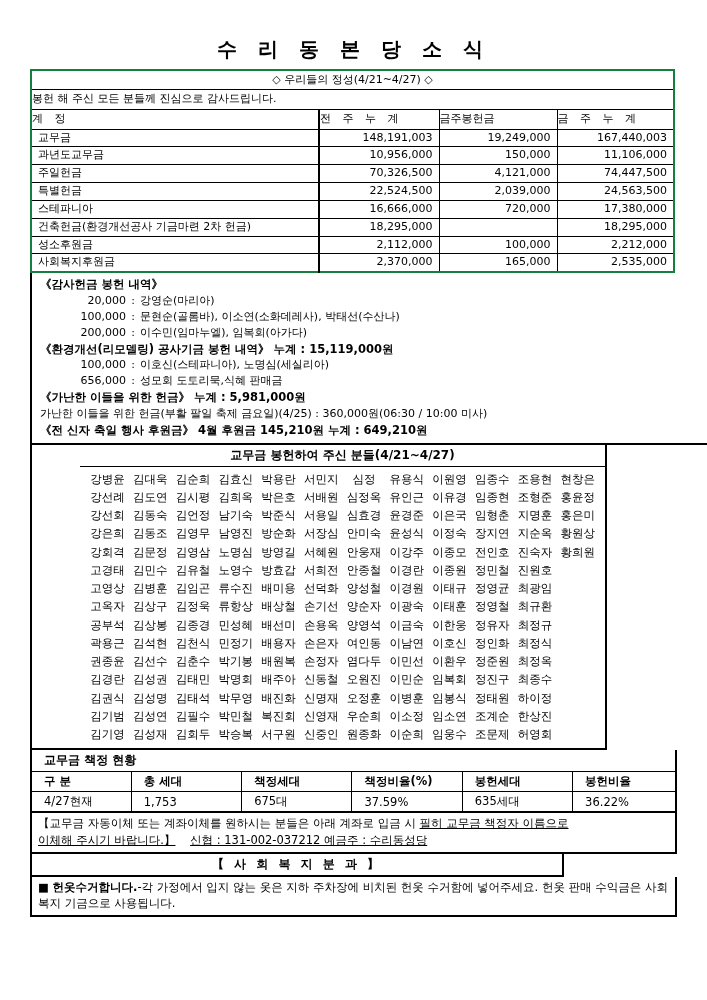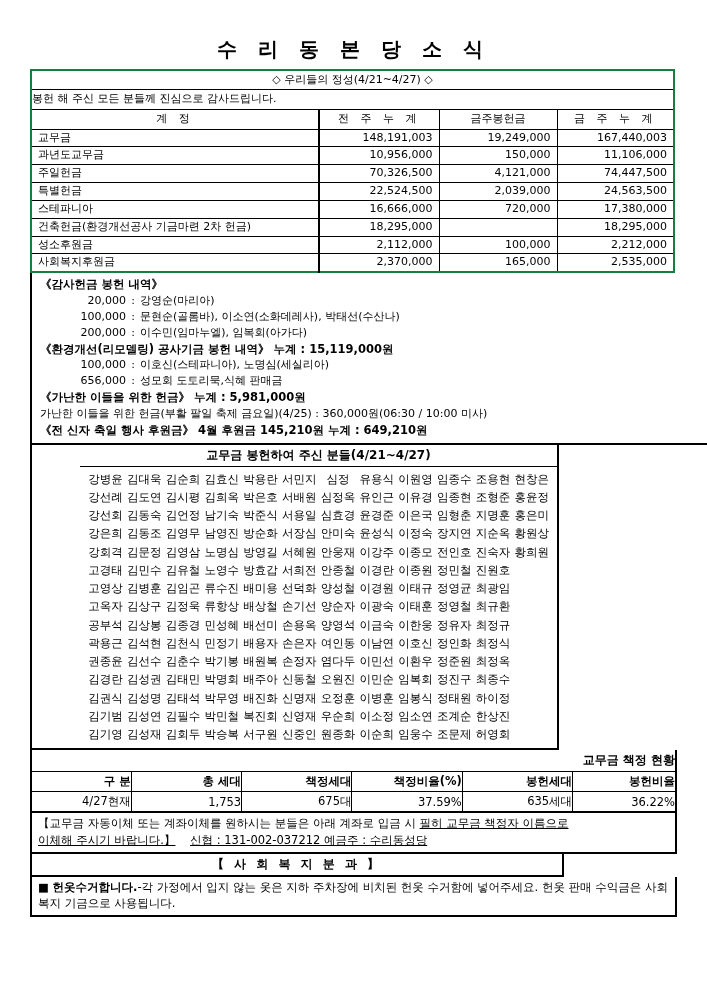--- a/index.html
+++ b/index.html
@@ -52,21 +52,20 @@
     font-weight: bold;
     font-size: 12px;
     padding: 2px 0 1px 0 !important;
   }
   .sub-band {
     text-align: left;
     font-size: 11.5px;
     padding: 2px 0 2px 0 !important;
   }
   .colhead {
-    text-align: center;
     font-weight: bold;
     font-size: 13px;
     letter-spacing: 4px;
     padding: 2px 0 !important;
     margin-left: 44px;
   }
   .colhead.tight { letter-spacing: 0px; }
   .num {
     text-align: right;
     font-size: 11.5px;
@@ -113,21 +112,21 @@
   }
   .det-plain {
     font-size: 11px;
     line-height: 1.45;
     white-space: nowrap;
   }
   .bold { font-weight: bold; }
 
   
   .names-wrap {
-    width: 529px;
+    width: 577px;
     border: 2px solid #000;
     border-top: none;
     box-sizing: border-box;
     padding-left: 48px;
   }
   .names-title {
     text-align: center;
     font-weight: bold;
     font-size: 12px;
     padding: 2px 0 2px 0;
@@ -150,23 +149,23 @@
   .stats {
     width: 647px;
     border: 2px solid #000;
     border-top: none;
     border-collapse: collapse;
     table-layout: fixed;
     box-sizing: border-box;
   }
   .stats td {
     border: 1px solid #000;
-    text-align: right;
-    font-size: 11.5px;
-    padding: 2px 0;
+    text-align: left;
+    font-size: 11.5px;
+    padding: 2px 12px;
   }
   .stats .hrow td { font-weight: bold; }
   .stats .title-cell {
     border-left: none;
     border-right: none;
     border-top: none;
     font-weight: bold;
     font-size: 12px;
   }
   .stats tr:first-child td { border-top: none; }

